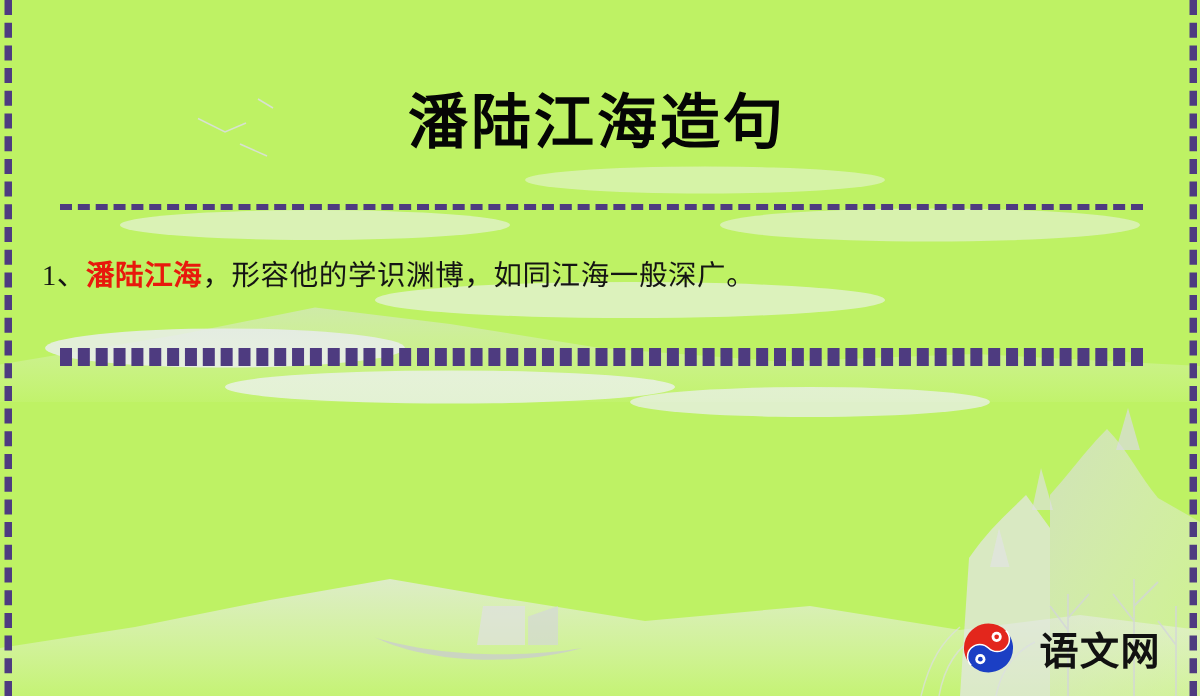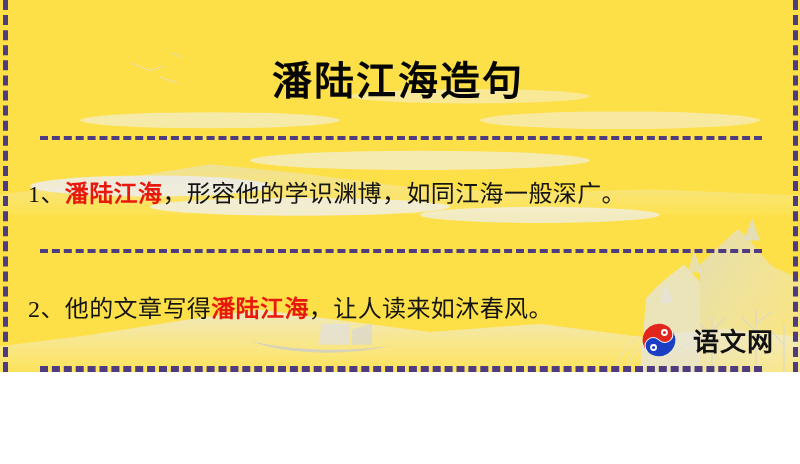--- a/index.html
+++ b/index.html
@@ -11,23 +11,23 @@
   body {
     width: 800px;
     height: 464px;
     font-family: "Liberation Serif", "DejaVu Serif", serif;
     overflow: hidden;
   }
 
   #page {
     position: relative;
     width: 800px;
-    height: 372px;
+    height: 464px;
     box-sizing: border-box;
-    background: #fde047;
+    background: #bef264;
     overflow: hidden;
   }
 
   
   .bg-art {
     position: absolute;
     inset: 0;
     pointer-events: none;
     z-index: 0;
   }
@@ -66,21 +66,21 @@
   }
 
   .divider {
     height: 0;
     border-top: 4px dashed #4e3b80;
     margin: 0 20px 0 26px;
   }
   .divider.d1 { margin-top: 20px; }
 
   .sentence {
-    font-size: 24px;
+    font-size: 19px;
     line-height: 1.42;
     color: #141414;
     padding: 13px 6px 12px 14px;
     letter-spacing: 0.4px;
     text-align: justify;
   }
   .sentence .idiom {
     color: #e8190c;
     font-weight: 700;
   }
@@ -185,23 +185,20 @@
     <h1 class="title">潘陆江海造句</h1>
 
     <div class="divider d1"></div>
 
     <p class="sentence row1">
       <span>1、</span><span></span><span class="idiom">潘陆江海</span><span>，形容他的学识渊博，如同江海一般深广。</span>
     </p>
 
     <div class="divider"></div>
 
-    <p class="sentence row2">
-      <span>2、</span><span>他的文章写得</span><span class="idiom">潘陆江海</span><span>，让人读来如沐春风。</span>
-    </p>
 
     <div class="divider"></div>
 
 
     <div class="divider"></div>
 
   </div>
 
   <div class="logo">
     <span class="logo-mark">

